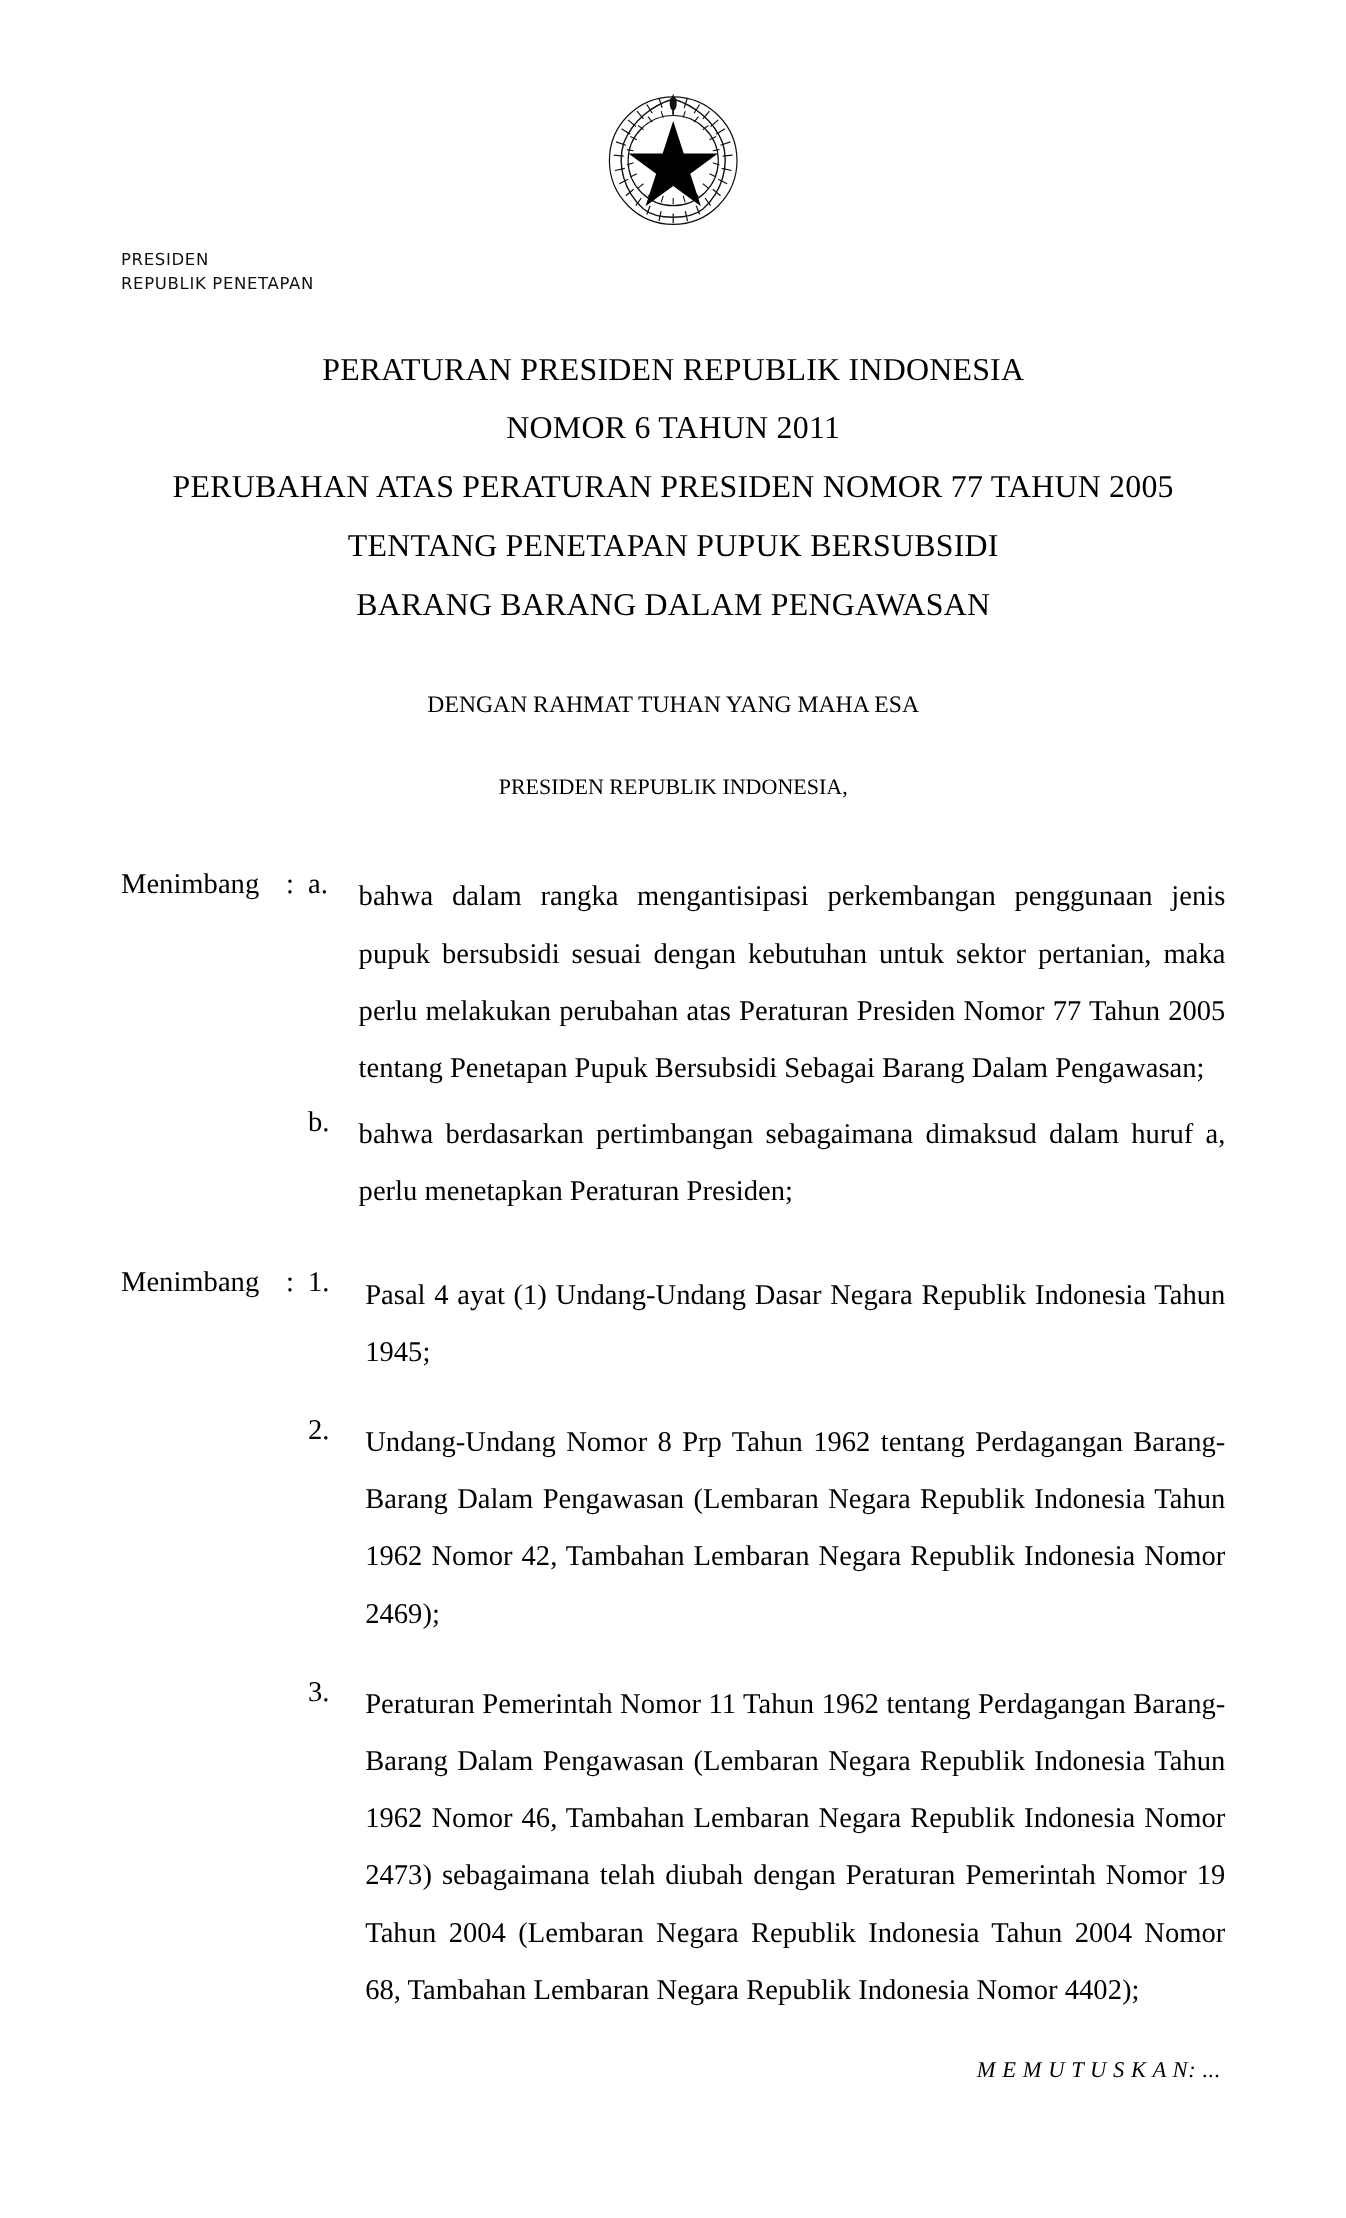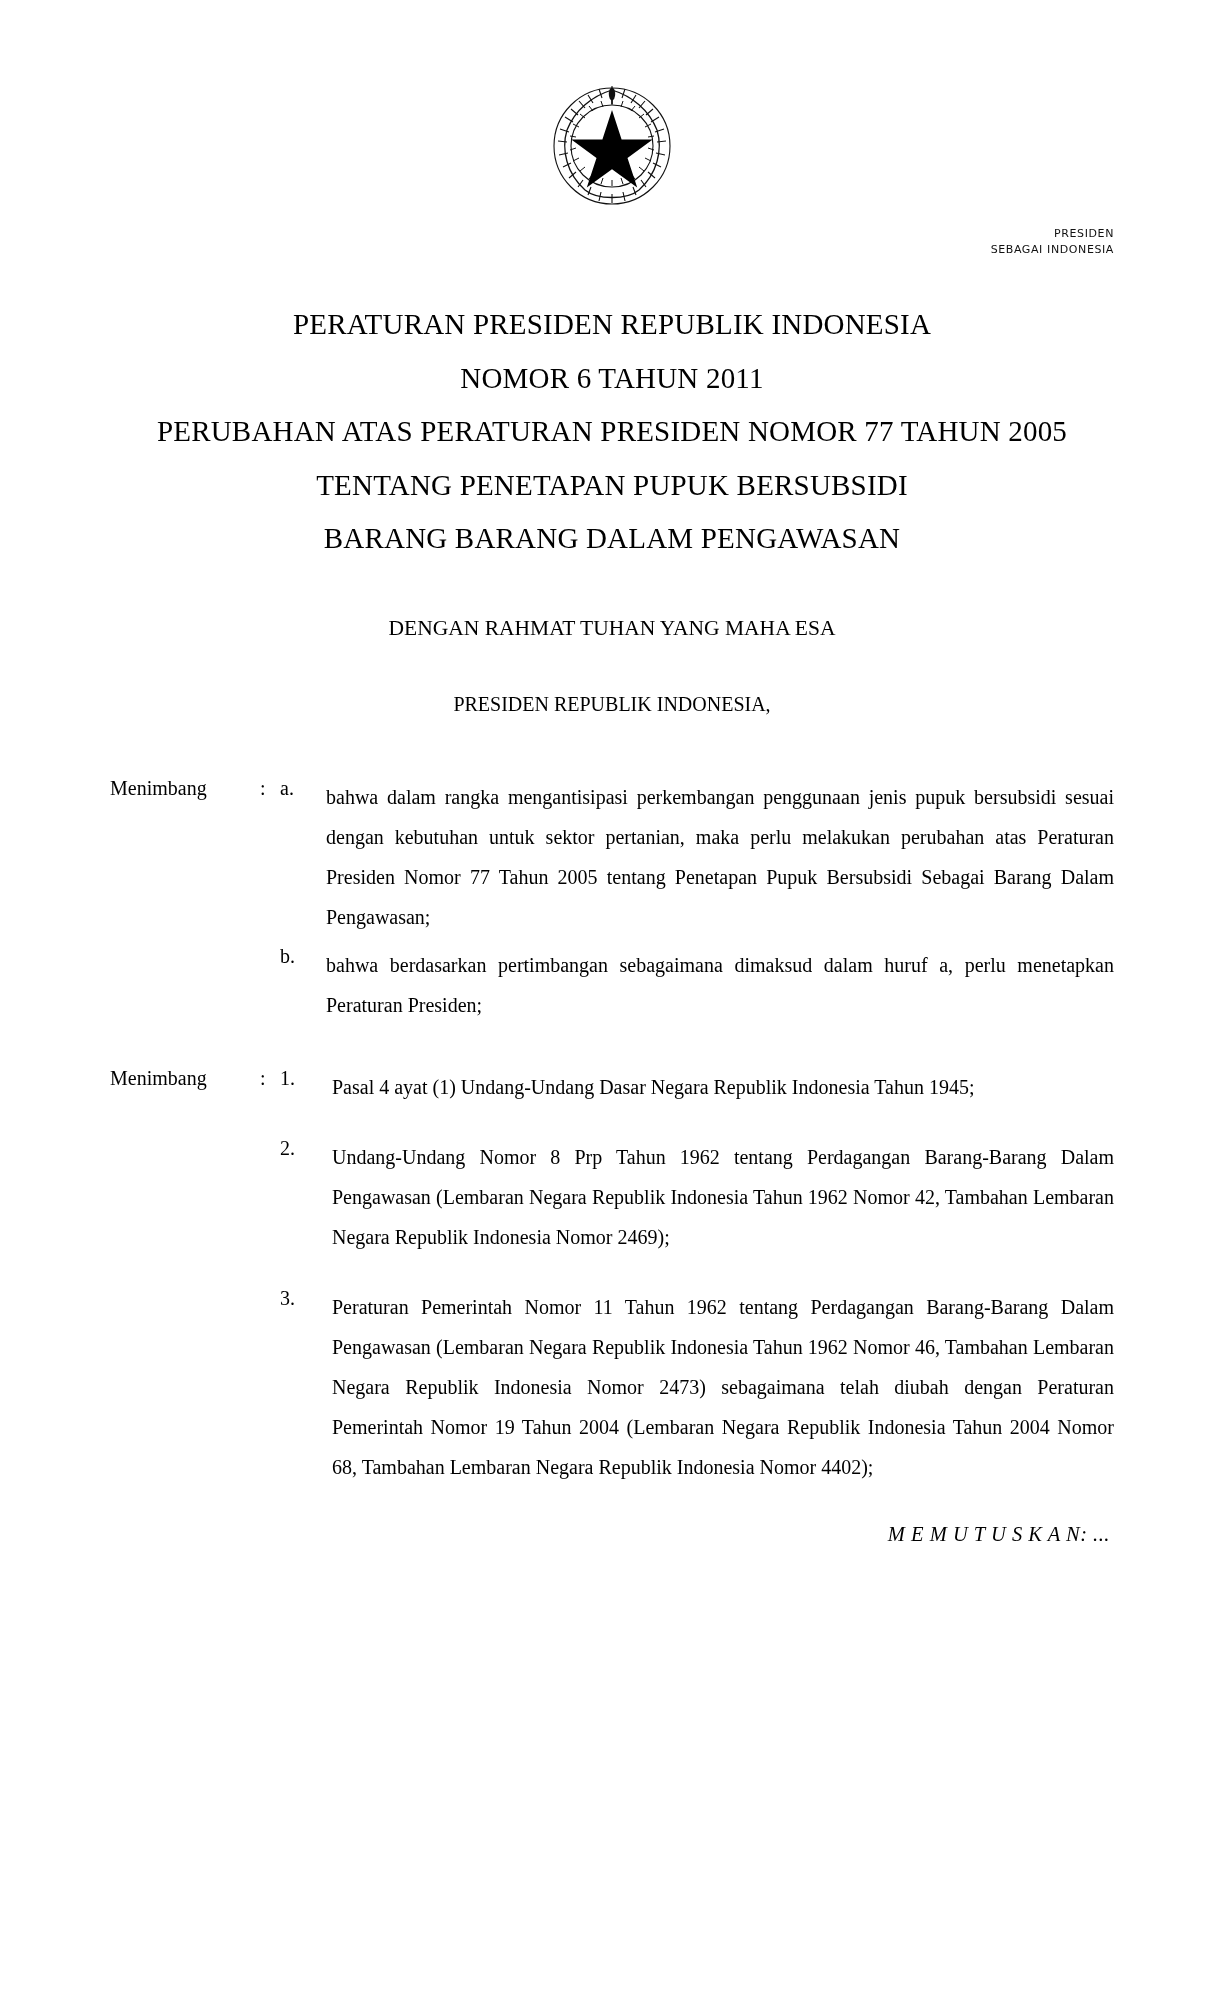--- a/index.html
+++ b/index.html
@@ -28,24 +28,24 @@
     margin-top: 10px;
   }
   .emblem {
     width: 150px;
     height: 150px;
     position: relative;
   }
   .emblem svg { display:block; }
 
   .header-lines {
-    text-align: right;
+    text-align: left;
     margin-top: 6px;
     font-family: "DejaVu Sans", sans-serif;
-    font-size: 11px;
+    font-size: 15px;
     letter-spacing: 0.6px;
     line-height: 1.45;
     color: #111;
   }
 
   
   .title-block {
     text-align: center;
     margin-top: 40px;
     line-height: 1.85;
@@ -61,21 +61,21 @@
     line-height: 1.9;
   }
   .sub-block .second {
     margin-top: 36px;
     font-size: 20px;
   }
 
   
   .clauses {
     margin-top: 54px;
-    font-size: 20px;
+    font-size: 26px;
   }
   .row {
     display: flex;
     align-items: flex-start;
     margin-bottom: 8px;
   }
   .label {
     width: 150px;
     flex: 0 0 150px;
     white-space: nowrap;
@@ -162,21 +162,21 @@
           <path d="M48 48 l-5 -4 M56 41 l-4 -5 M66 37 l-2 -6 M75 35 l0 -6 M84 37 l2 -6 M94 41 l4 -5 M102 48 l5 -4 M108 57 l6 -3 M111 67 l6 -1 M111 78 l6 2 M108 88 l6 3 M102 97 l5 4 M94 104 l4 5 M84 108 l2 6 M75 110 l0 6 M66 108 l-2 6 M56 104 l-4 5 M48 97 l-5 4 M42 88 l-6 3 M39 78 l-6 2 M39 67 l-6 -1 M42 57 l-6 -3"></path>
         </g>
 
         <polygon fill="#000" points="75,40 84.6,69.6 115.7,69.6 90.5,87.9 100.2,117.5 75,99.2 49.8,117.5 59.5,87.9 34.3,69.6 65.4,69.6"></polygon>
       </svg>
     </div>
   </div>
 
   <div class="header-lines">
     <div>PRESIDEN</div>
-    <div>SEBAGAI INDONESIA</div>
+    <div>REPUBLIK PENETAPAN</div>
   </div>
 
   <div class="title-block">
     <div>PERATURAN PRESIDEN REPUBLIK INDONESIA</div>
     <div>NOMOR 6 TAHUN 2011</div>
     <div>PERUBAHAN ATAS PERATURAN PRESIDEN NOMOR 77 TAHUN 2005</div>
     <div>TENTANG PENETAPAN PUPUK BERSUBSIDI</div>
     <div>BARANG BARANG DALAM PENGAWASAN</div>
   </div>
 

